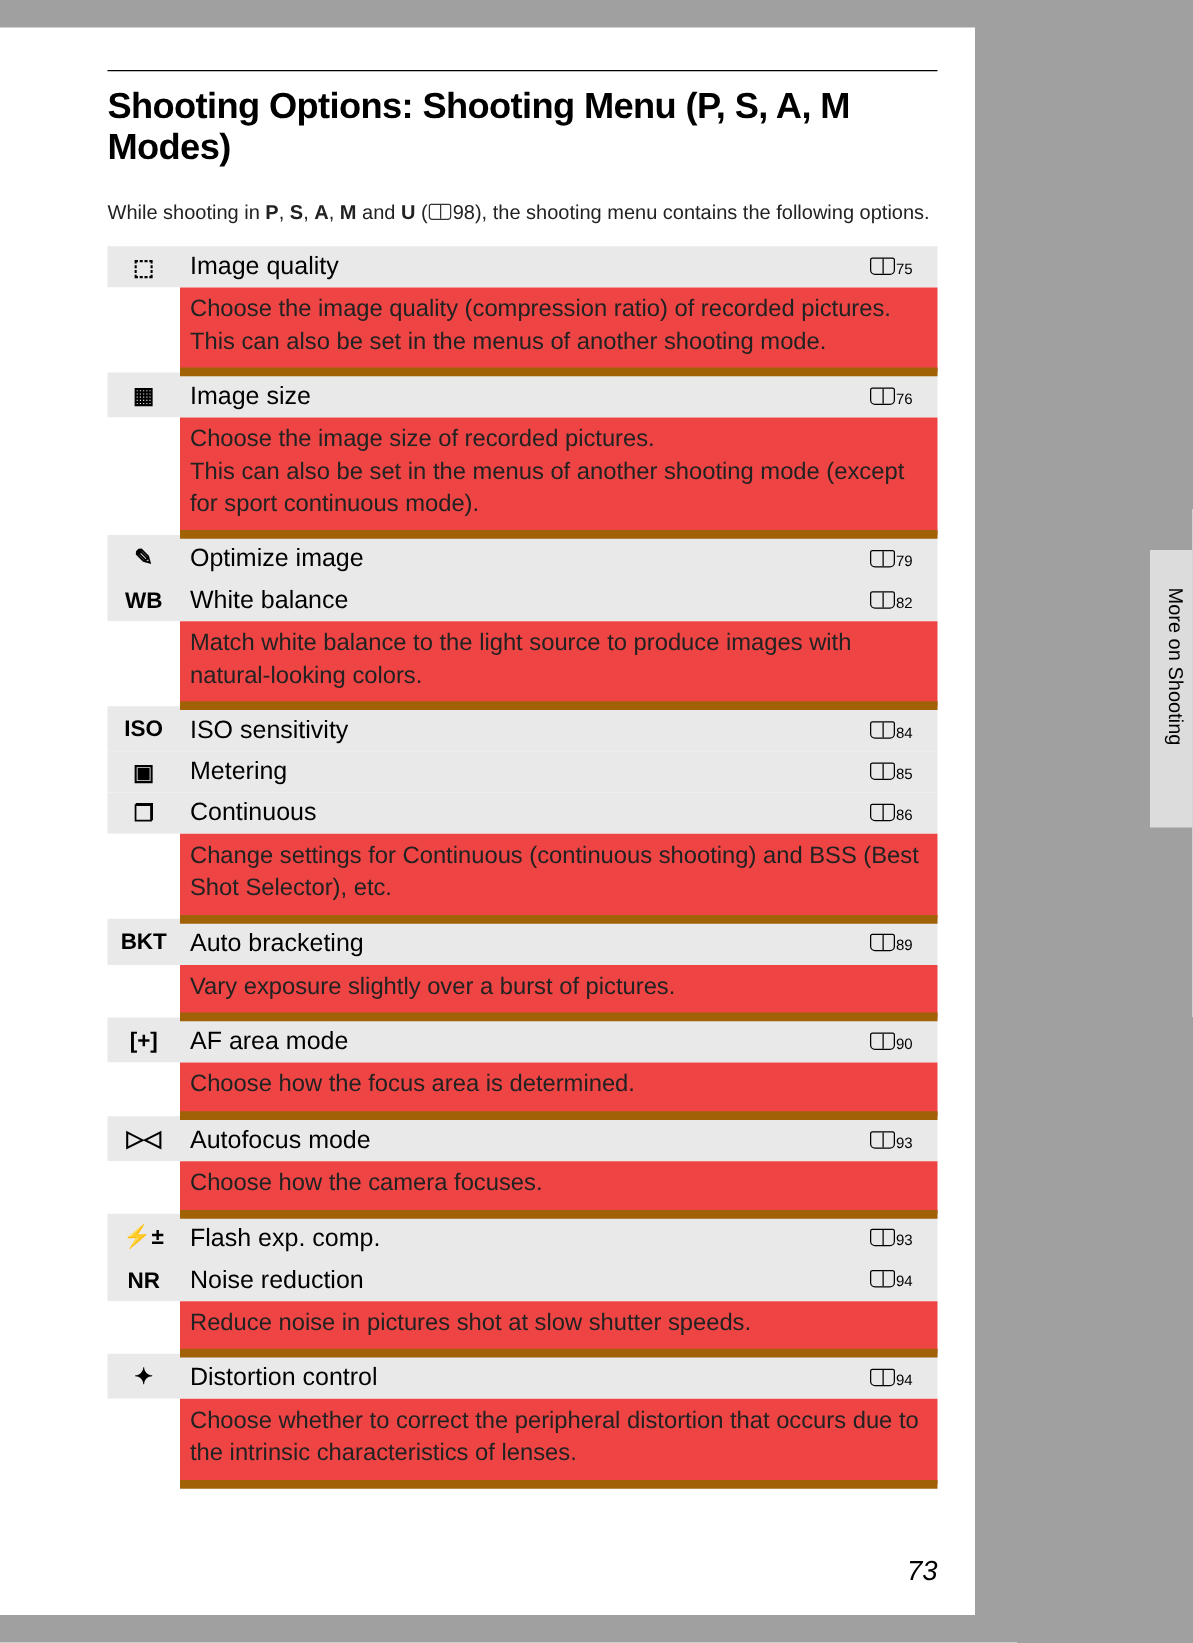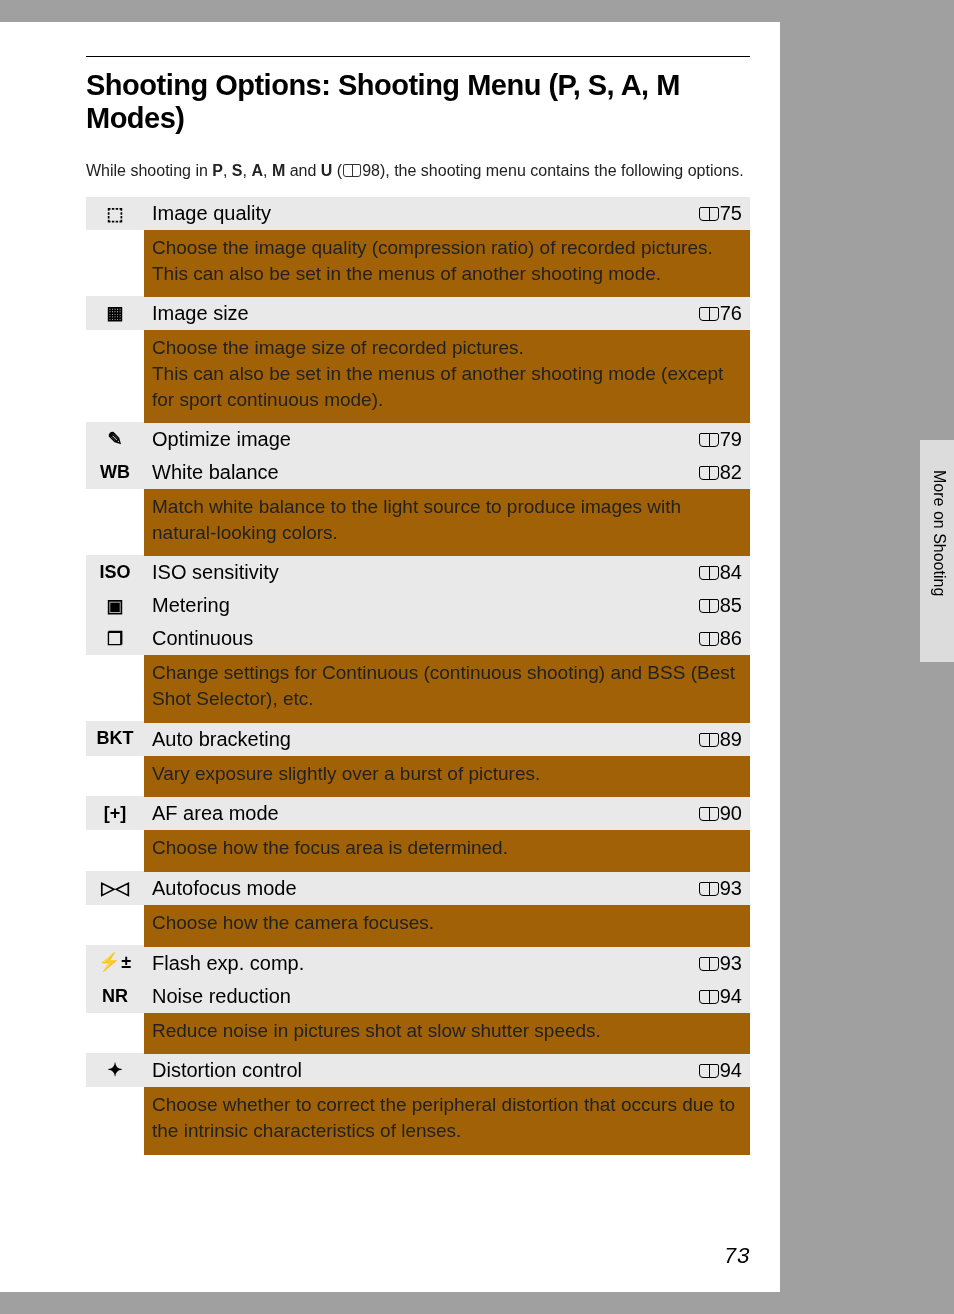--- a/index.html
+++ b/index.html
@@ -53,33 +53,33 @@
       position: absolute;
       left: 50%; top: 0; bottom: 0;
       width: 1px; background: #333;
     }
     table.menu {
       width: 100%;
       border-collapse: collapse;
       font-size: 19px;
     }
     tr.title-row td { background: #e9e9e9; padding: 5px 8px 5px 8px; vertical-align: middle; }
-    tr.desc-row td { background: #a16207; padding: 5px 8px 8px 8px; border-bottom: 3px solid #a16207; }
+    tr.desc-row td { background: #ef4444; padding: 5px 8px 8px 8px; border-bottom: 7px solid #a16207; }
     td.icon-cell {
       width: 58px;
       text-align: center;
       font-weight: 700;
       font-family: Arial, sans-serif;
       font-size: 18px;
       vertical-align: middle;
       border-bottom: none !important;
     }
     td.icon-cell .ic { color: #000; }
     td.title-cell { font-weight: 400; color: #000; font-size: 20px; margin-top: 30px; }
-    td.ref-cell { width: 74px; text-align: right; white-space: nowrap; font-size: 20px; }
+    td.ref-cell { width: 74px; text-align: center; white-space: nowrap; font-size: 12px; }
     td.desc-cell {
       font-weight: 300;
       color: #222;
       font-size: 19px;
       line-height: 1.35;
     }
     .book-icon {
       display: inline-block;
       width: 20px; height: 14px;
       border: 1.5px solid #000;
@@ -109,21 +109,21 @@
       color: #000;
       font-weight: 300;
     }
     .page-num {
       position: absolute;
       right: 30px;
       bottom: 22px;
       font-style: italic;
       font-size: 22px;
       font-weight: 400;
-      font-family: Liberation Mono, monospace;
+      font-family: Liberation Sans, sans-serif;
     }
   </style>
 </head>
 <body>
 
 <div class="page">
   <div class="header-rule"></div>
 
   <h1>
     <span>Shooting Options: Shooting Menu (</span><span class="modes">P, S, A, M</span><span> Modes)</span>

